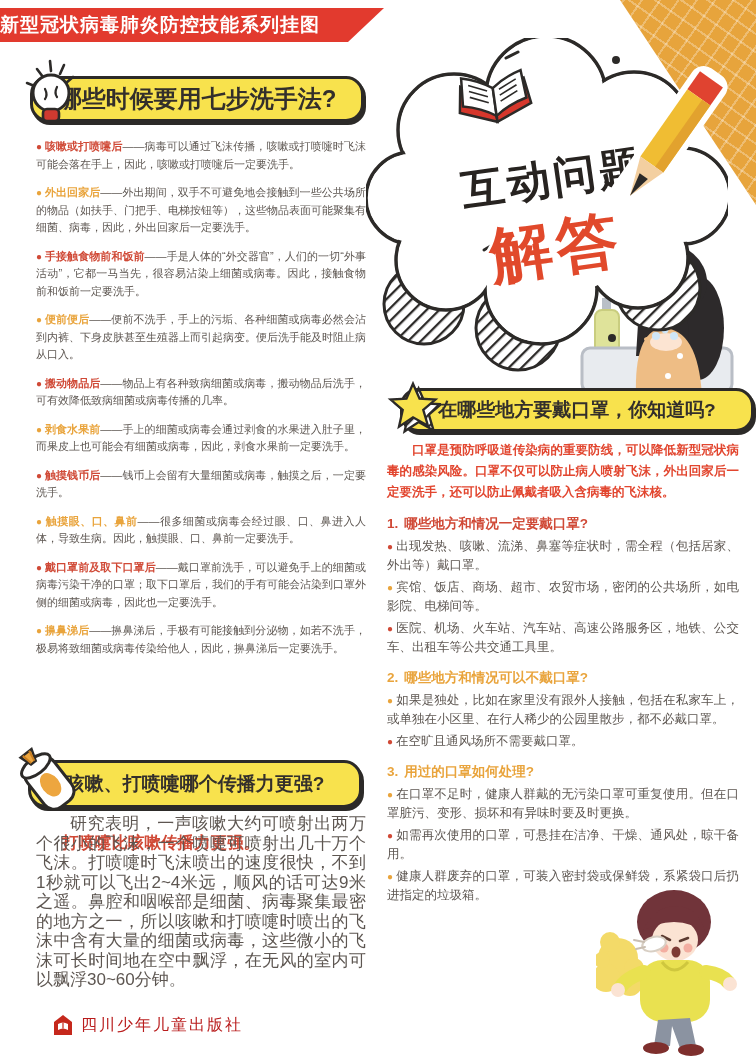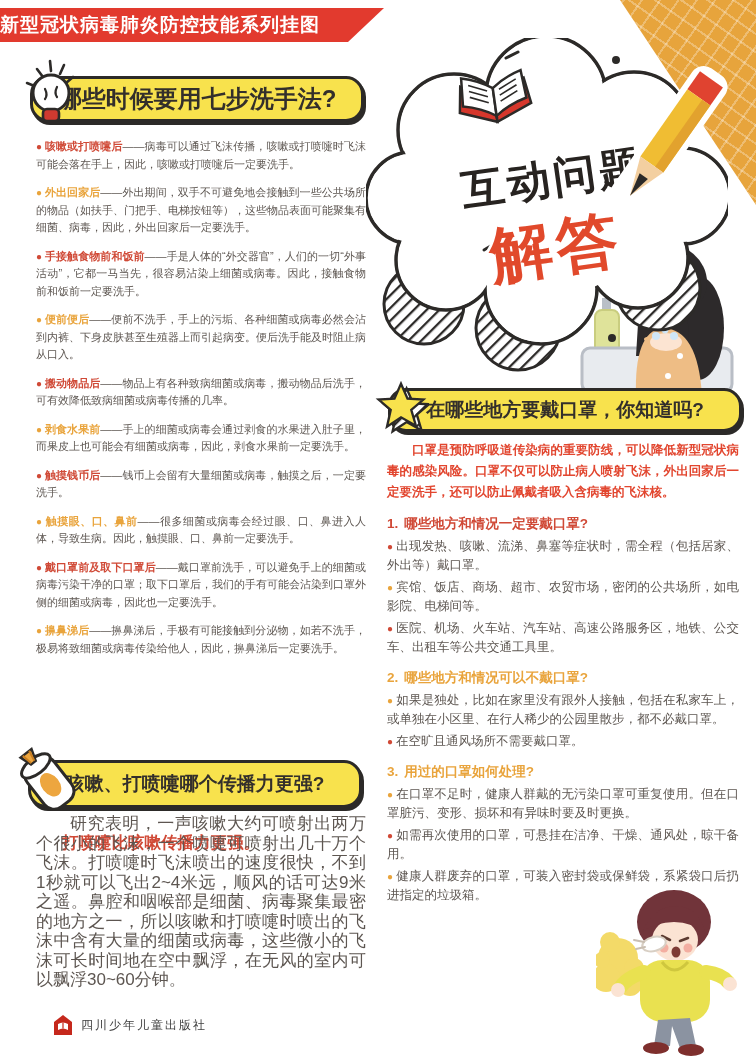--- a/index.html
+++ b/index.html
@@ -28,40 +28,40 @@
   
   .banner{position:absolute;background:var(--yellow);border:3px solid var(--ink);
           border-radius:18px;display:flex;align-items:center;justify-content:center;
           font-weight:bold;color:#332f2b;box-shadow:2px 3px 0 var(--ink);z-index:4;}
   .banner .icon{position:absolute;}
 
   .banner-wash{left:30px;top:76px;width:334px;height:46px;font-size:24px;}
   .banner-wash .icon{left:-14px;top:-22px;width:62px;height:70px;}
   .banner-spread{left:28px;top:760px;width:334px;height:48px;font-size:19px;}
   .banner-spread .icon{left:-20px;top:-24px;width:78px;height:82px;}
-  .banner-mask{left:388px;top:388px;width:354px;height:44px;font-size:19px;}
+  .banner-mask{left:400px;top:388px;width:354px;height:44px;font-size:19px;font-family:Liberation Mono, monospace;}
   .banner-mask .icon{left:-18px;top:-12px;width:56px;height:58px;}
 
   
   .hand-list{position:absolute;left:36px;top:138px;width:330px;z-index:2;}
   .bi{font-size:11px;line-height:17.5px;margin-bottom:11px;text-align:justify;}
   .bi::before{content:"● ";font-size:10px;}
   .bi .lead{font-weight:bold;}
   .bi.tone-red::before, .bi.tone-red .lead{color:var(--red);}
   .bi.tone-orange::before, .bi.tone-orange .lead{color:var(--orange);}
 
   .spread-sub{position:absolute;left:62px;top:832px;font-size:16.5px;font-weight:bold;
               color:var(--red);z-index:2;}
   .spread-par{position:absolute;left:36px;top:814px;width:330px;font-size:17px;
               line-height:19.5px;text-align:justify;text-indent:2em;z-index:2;}
 
   
   .footer{position:absolute;left:52px;top:1014px;display:flex;align-items:center;gap:7px;z-index:2;}
-  .footer .txt{font-family:"Liberation Serif","DejaVu Serif",serif;font-size:12px;
-               color:#404040;letter-spacing:2px;text-align:center;}
+  .footer .txt{font-family:"Liberation Serif","DejaVu Serif",serif;font-size:16px;
+               color:#b91c1c;letter-spacing:2px;text-align:center;}
 
   
   .bubble-wrap{position:absolute;left:366px;top:38px;width:362px;height:338px;z-index:2;}
   .bubble-wrap svg.cloud{position:absolute;left:0;top:0;}
   .bubble-line1{position:absolute;left:62px;top:112px;width:250px;text-align:center;
                 font-size:43px;font-weight:bold;color:#272320;letter-spacing:3px;
                 transform:rotate(-8deg);z-index:3;}
   .bubble-line2{position:absolute;left:110px;top:168px;width:160px;text-align:center;
                 font-size:62px;font-weight:bold;color:#e1492b;letter-spacing:4px;
                 transform:rotate(-8deg);z-index:3;

